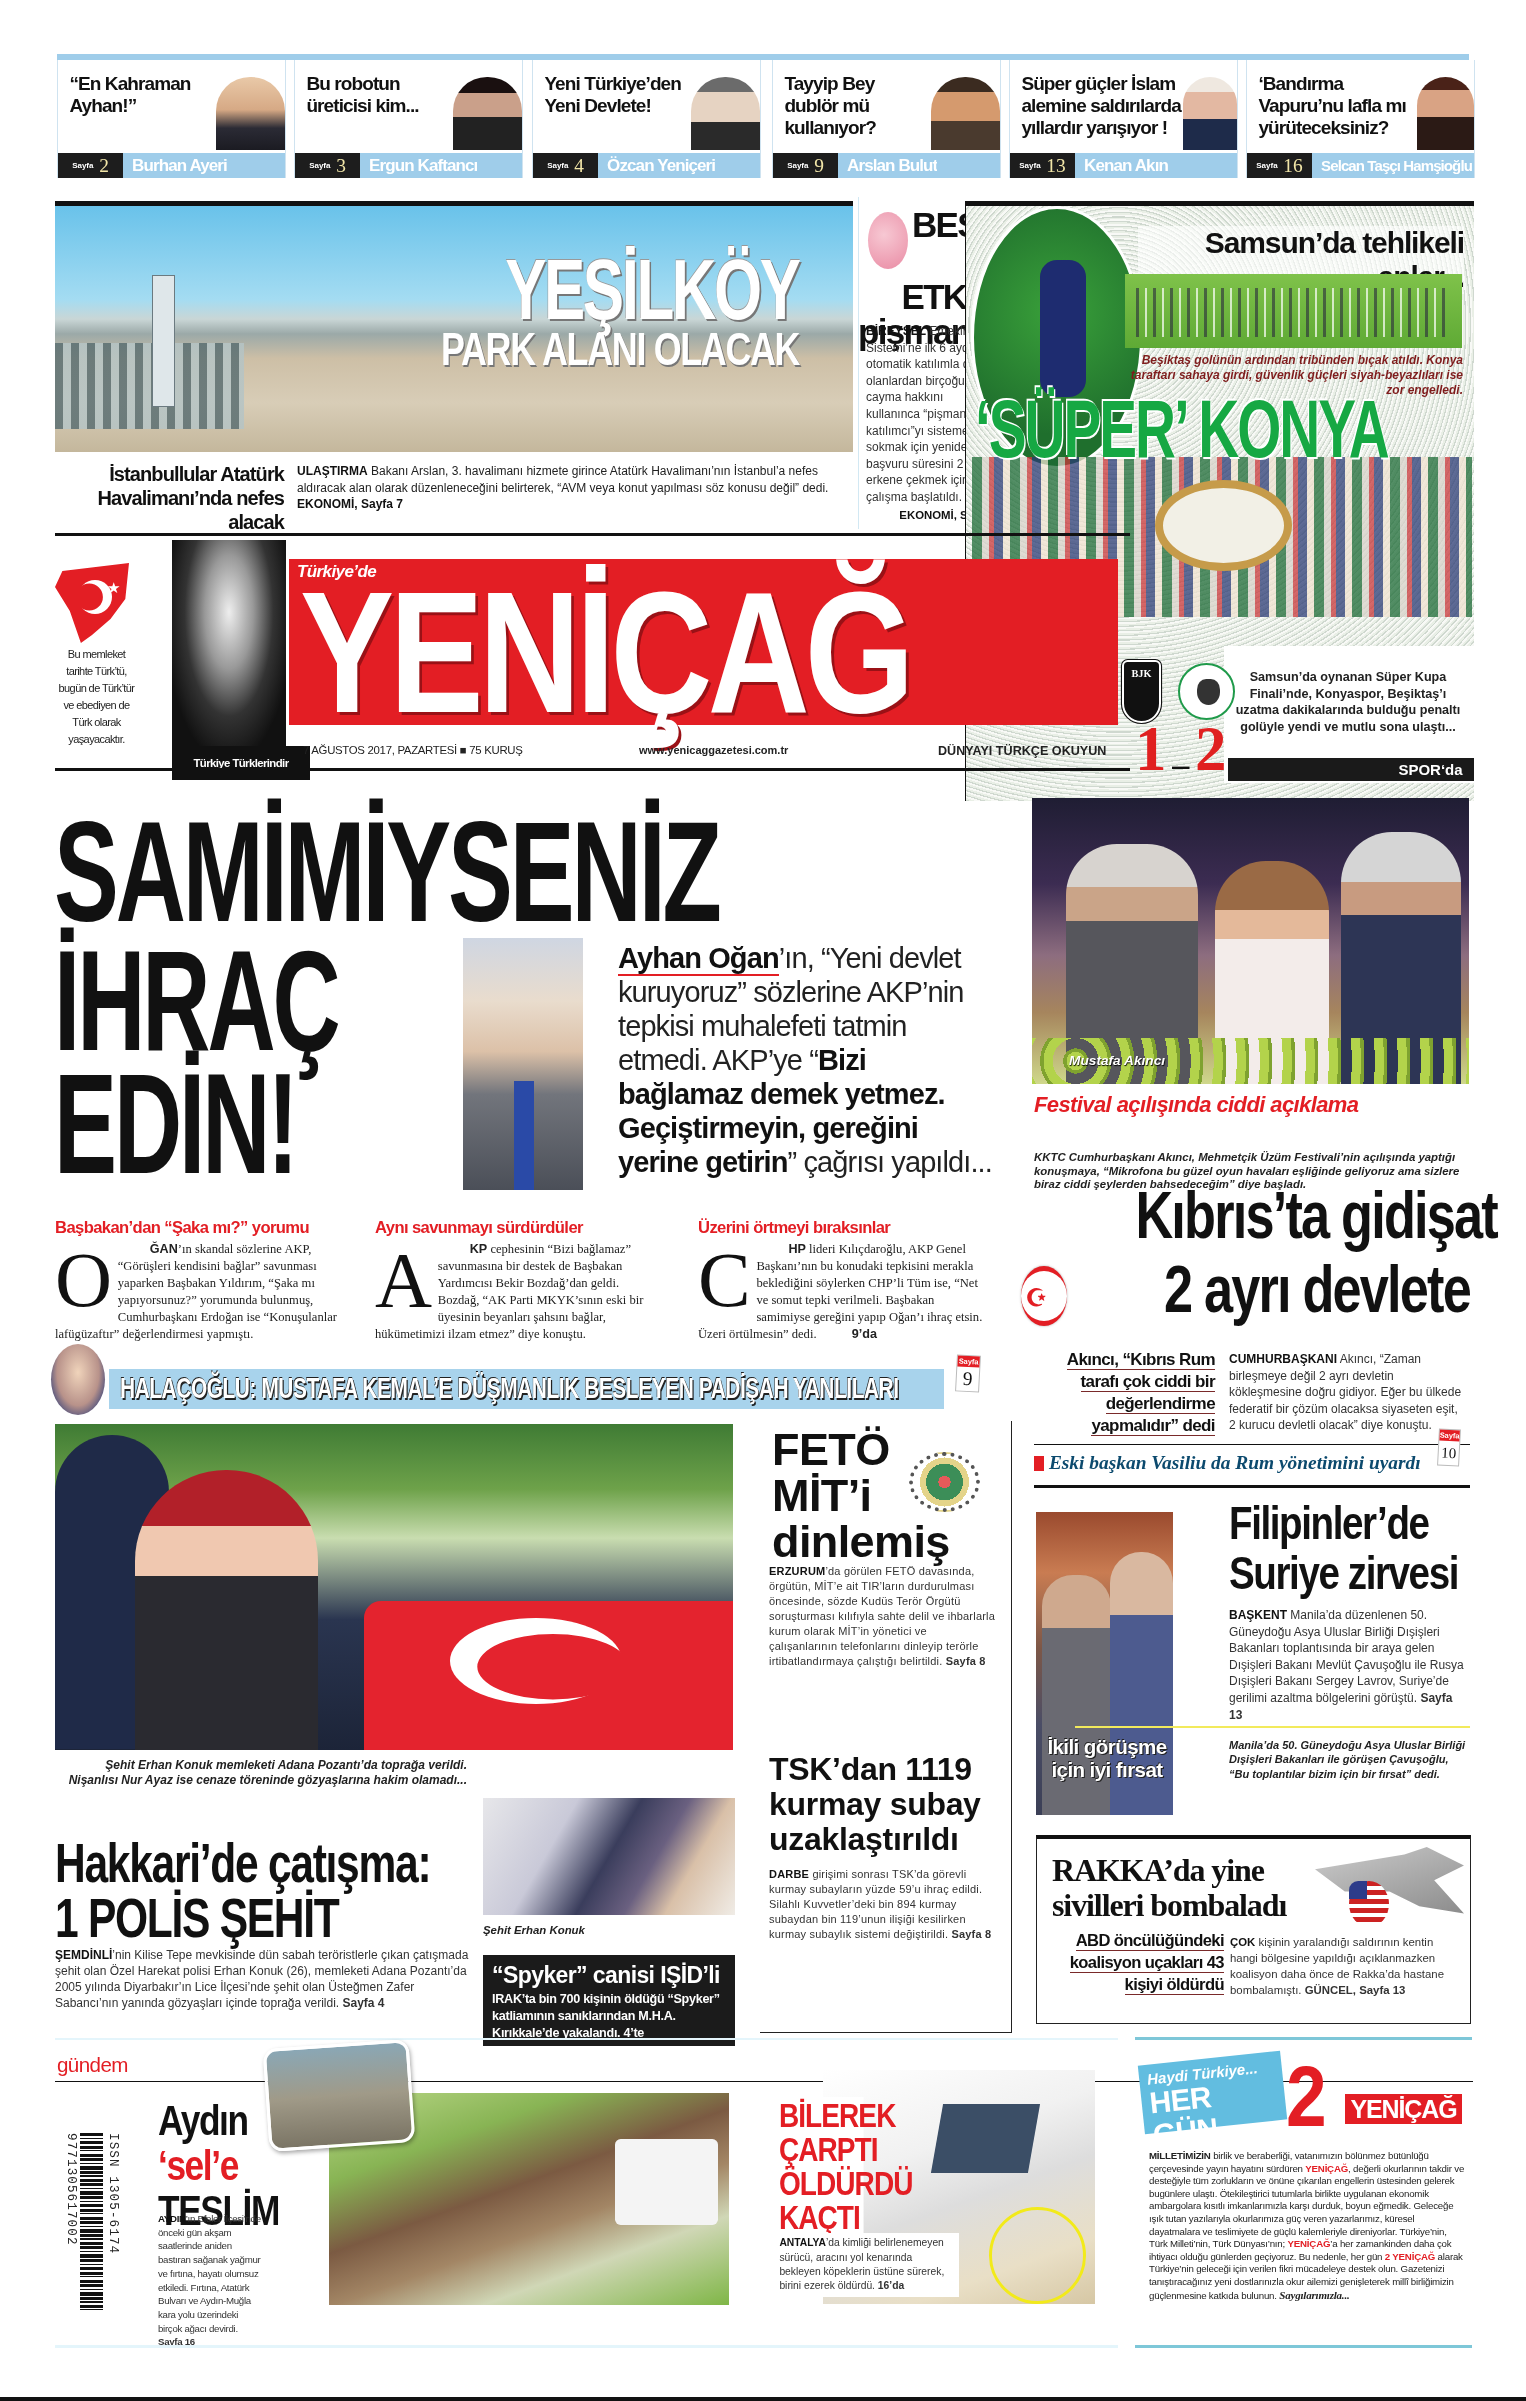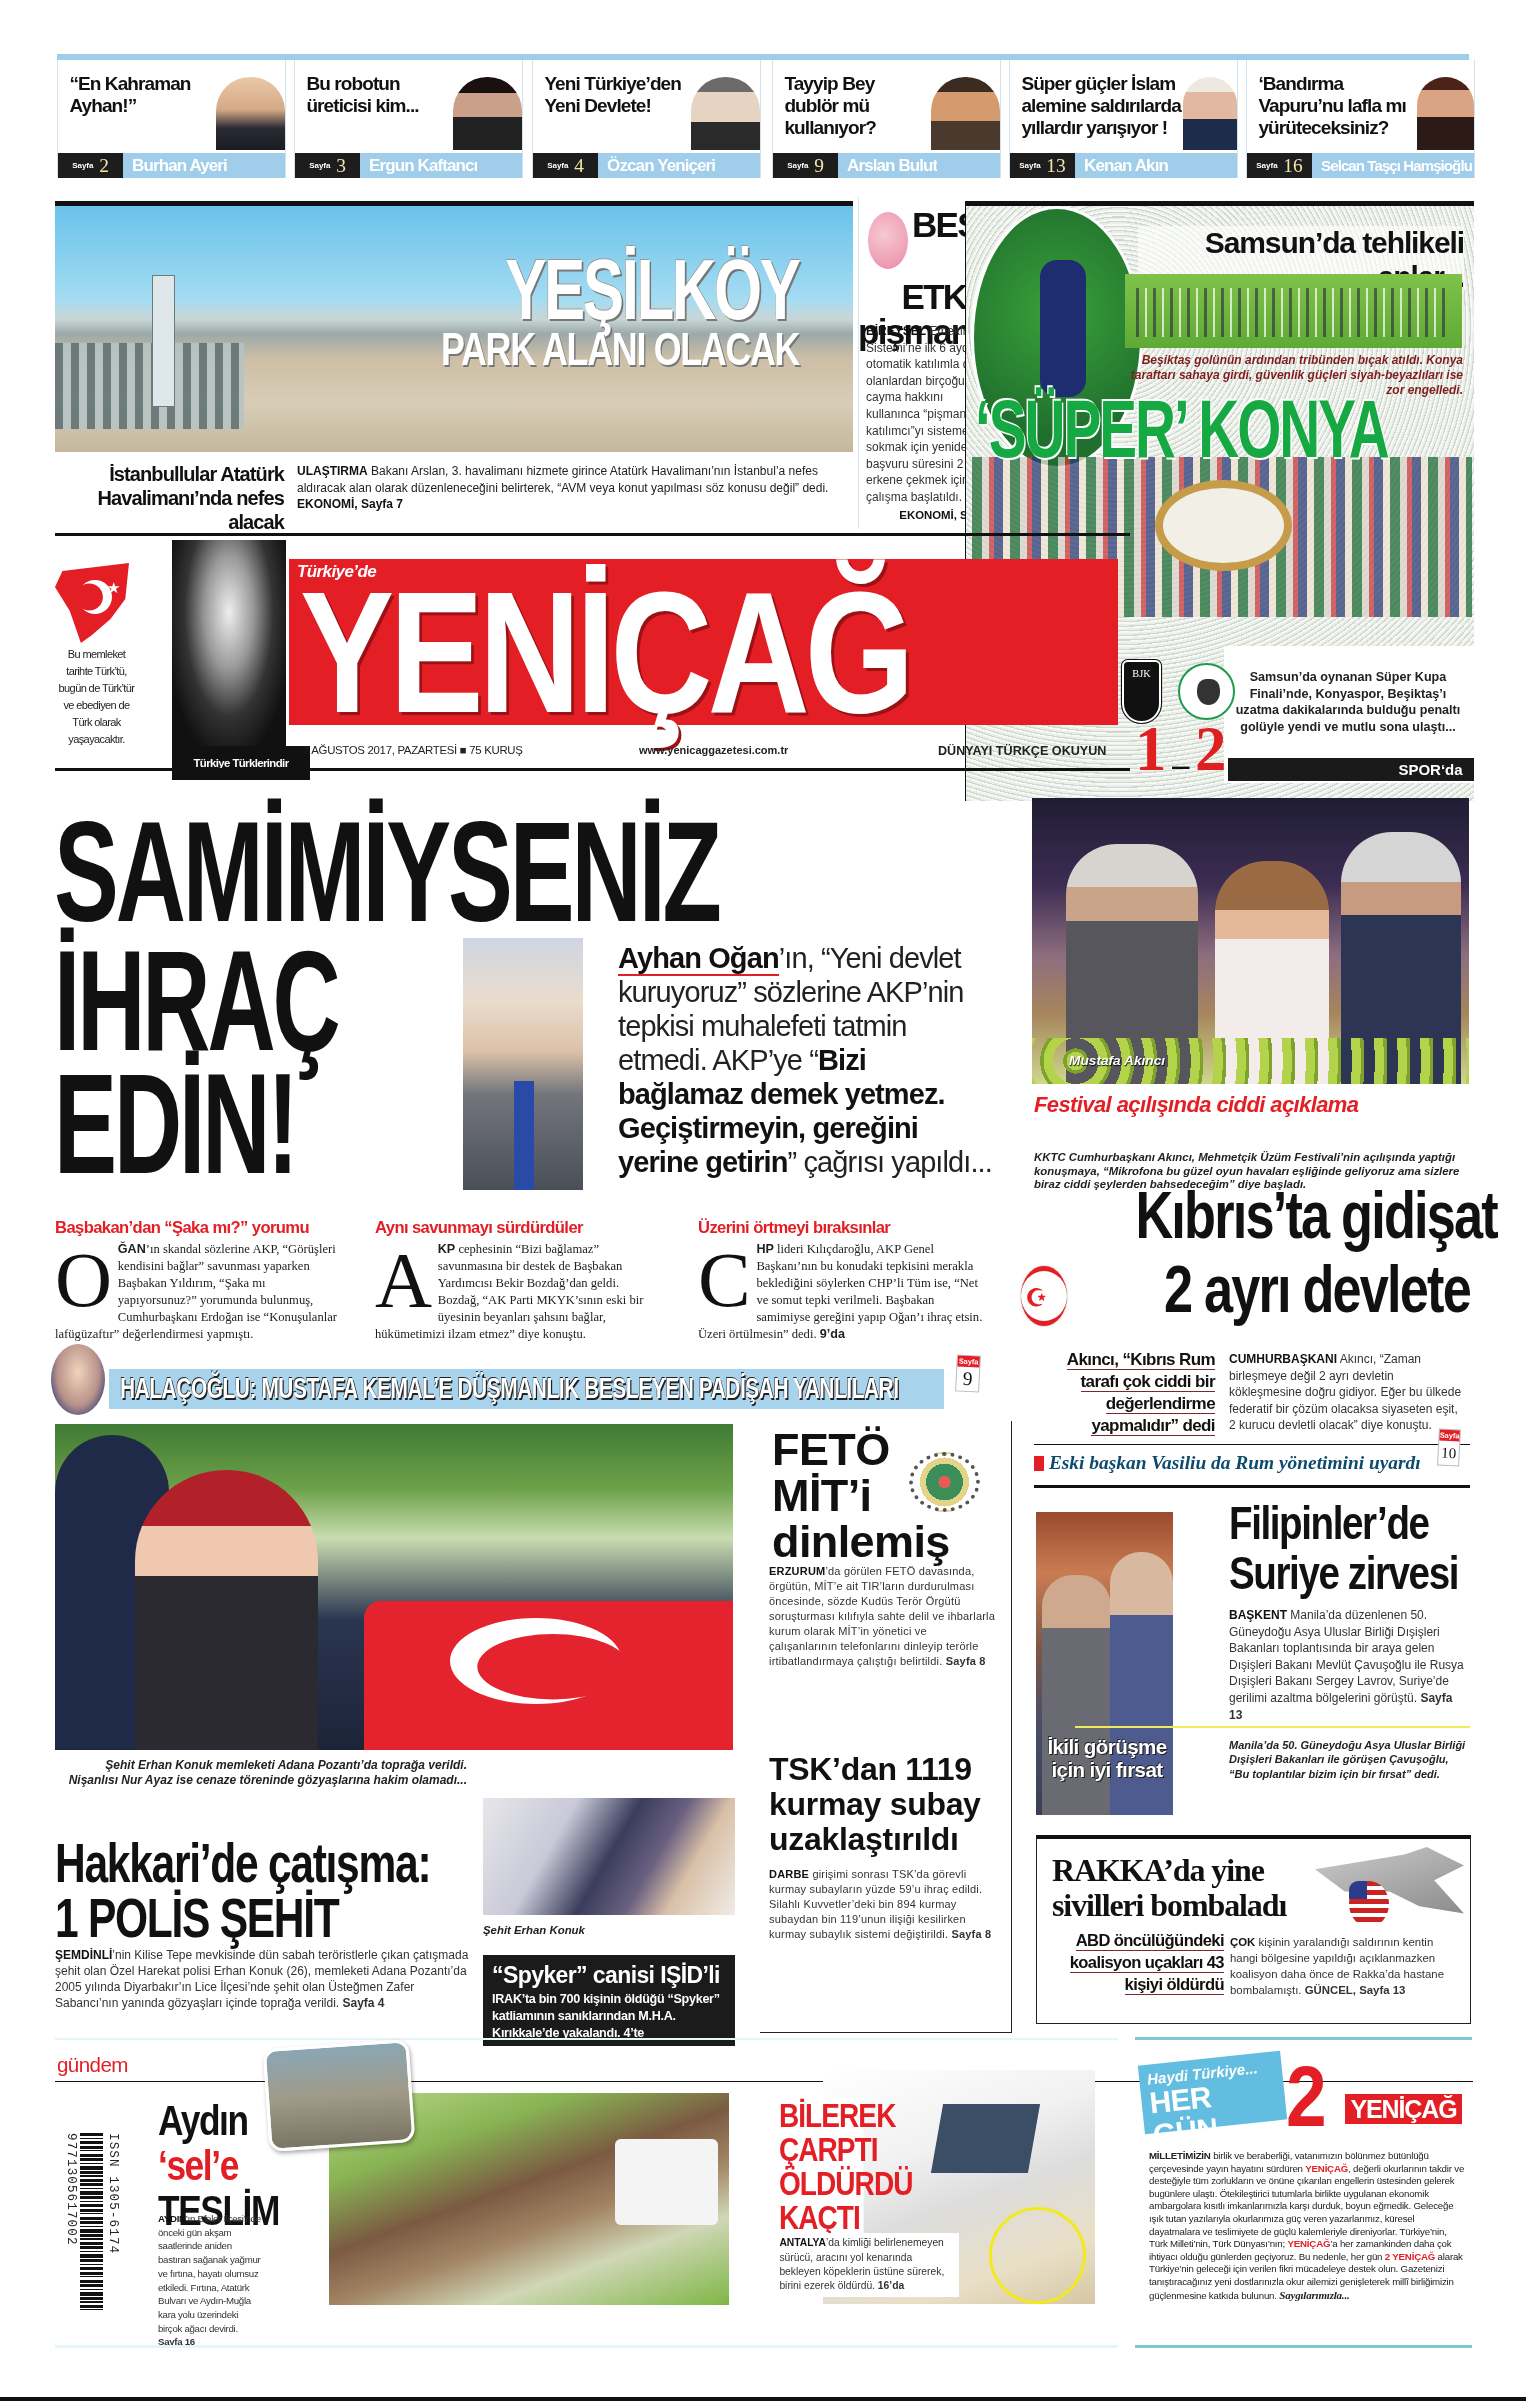--- a/index.html
+++ b/index.html
@@ -47,21 +47,21 @@
   .konya-c1::after { content:""; position:absolute; left:40%; top:20%; width:46px; height:137px; background:#1e2c70; border-radius:17px; }
   .samsun-t { left: 1138px; top: 226px; width: 326px; font-size: 30px; font-weight: 700; letter-spacing: -1.1px; color: #111; text-align:right; background: rgba(255,255,255,.6); }
   .samsun-ph { left: 1125px; top: 274px; width: 337px; height: 74px; background: linear-gradient(180deg,#7fc24a,#5faa35); }
   .samsun-ph::after { content:""; position:absolute; inset: 14.3px 11.4px 11.4px 11.4px; background: repeating-linear-gradient(90deg, rgba(40,40,60,.6) 0 3.4px, transparent 3.4px 9.1px, rgba(255,255,255,.7) 9.1px 11.4px, transparent 11.4px 17px); }
   .samsun-cap { left: 1126px; top: 353px; width: 337px; font-size: 12px; font-style: italic; font-weight: 700; line-height: 15px; text-align: right; color: #7f1d1d; }
   .super-konya { left: 975px; top: 389px; width: 497px; font-size: 81px; font-weight: 700; letter-spacing: -2.9px; line-height: 1; color: #16a843; text-shadow: 1.7px 1.7px 0 #fff, -1.7px -1.7px 0 #fff; transform: scaleX(0.7); transform-origin: left top; white-space: nowrap; }
   .crowd { left: 972px; top: 457px; width: 500px; height: 160px; background: repeating-linear-gradient(90deg,#1c6a35 0 10.3px,#d8d2c9 10.3px 17px,#c9373a 17px 22px,#2b3b75 22px 31px,#f0e2d0 31px 38px); opacity: .75; }
   .trophy { left: 1155px; top: 480px; width: 137px; height: 91px; border-radius: 50%; border: 8px solid #c69b4a; background: #f2f0e6; }
   .konya-caption { left: 1228px; top: 669px; width: 240px; text-align: center; font-size: 12.6px; font-weight: 700; line-height: 16.6px; color: #222; }
   .spor-bar { left: 1228px; top: 758px; width: 246px; height: 23px; background: #1a1a1a; color: #fff; font-size: 15px; font-weight: 700; text-align: right; padding-right: 11.4px; line-height: 23px; }
-  .logo-bjk { left: 1122px; top: 660px; width: 39px; height: 63px; border-radius: 5.7px 5.7px 19.4px 19.4px; background: #111; border: 2.3px solid #fff; box-shadow: 0 0 0 1.1px #111; color:#fff; font-family: "Liberation Serif", serif; font-weight:400; font-size:10.3px; text-align:center; padding-top:5.7px; }
+  .logo-bjk { left: 1122px; top: 660px; width: 39px; height: 63px; border-radius: 5.7px 5.7px 19.4px 19.4px; background: #111; border: 2.3px solid #fff; box-shadow: 0 0 0 1.1px #111; color:#fff; font-family: "Liberation Serif", serif; font-weight:700; font-size:10.3px; text-align:center; padding-top:5.7px; }
   .logo-kon { left: 1178px; top: 663px; width: 57px; height: 57px; border-radius: 50%; border: 2.3px solid #1f9a4a; background: #fff; }
   .logo-kon::after { content:""; position:absolute; left:17px; top:14.3px; width:23px; height:26px; background:#333; border-radius: 40% 40% 50% 50%; }
   .score { left: 1135px; top: 718px; font-family: "Liberation Serif", serif; font-size: 63px; font-weight: 700; color: #e02020; line-height: 1; }
   .score .d { color: #111; font-size: 34px; vertical-align: 5.7px; margin: 0 5.7px; }
 
   
   .mast-rule-top { left: 55px; top: 533px; width: 1075px; height: 3.4px; }
   .flag { left: 55px; top: 563px; width: 74px; height: 80px; background: #e31e24; clip-path: polygon(10% 10%,100% 0,95% 45%,75% 70%,50% 90%,35% 100%,20% 60%,0 30%); }
   .flag::before { content:""; position:absolute; left:23px; top:17px; width:34px; height:34px; border-radius:50%; box-shadow: -5.7px 0 0 3.4px #fff inset; }
   .flag-star { left: 107px; top: 579px; color: #fff; font-size: 15px; }
@@ -82,21 +82,21 @@
   .big3 { left: 54px; top: 1052px; font-size: 143px; font-weight: 700; letter-spacing: -4.6px; line-height: 1; transform: scaleX(0.66); transform-origin: left top; white-space: nowrap; }
   .ogan-photo { left: 463px; top: 938px; width: 120px; height: 252px; background: linear-gradient(180deg,#cfd6e2 0%,#e9dccd 25%,#dcc1a8 45%,#72757c 62%,#4b4f58 100%); }
   .ogan-photo::after { content:""; position:absolute; left:51px; top:143px; width:20px; height:109px; background:#2a4aa7; }
   .deck { left: 618px; top: 941px; width: 377px; font-size: 29px; line-height: 34px; letter-spacing: -0.9px; color: #222; }
   .deck .name { font-weight: 700; color: #111; border-bottom: 2.3px solid #e31e24; }
   .deck b { font-weight: 700; color: #111; }
 
   .sub-h { top: 1218px; font-size: 16.6px; font-weight: 700; color: #e31e24; letter-spacing: -0.6px; }
   .subcol { top: 1241px; width: 286px; font-family: "Liberation Serif", serif; font-size: 12.6px; line-height: 17px; color: #222; }
   .subcol .drop { float: left; font-size: 79px; line-height: 67px; margin: 4.6px 5.7px 0 0; font-family: "Liberation Serif", serif; color:#111; }
-  .subcol b { font-family: "Liberation Sans", sans-serif; font-weight: 700; }
+  .subcol b { font-family: "Liberation Sans", sans-serif; font-weight: 700; margin-left: 32px; }
 
   .hala-bar { left: 109px; top: 1369px; width: 835px; height: 40px; background: #a8d3ec; }
   .hala-text { left: 120px; top: 1372px; font-size: 29px; font-weight: 700; color: #fff; letter-spacing: -0.6px; text-shadow: 1.7px 1.7px 0 #222, -0.6px -0.6px 0 #222; transform: scaleX(0.72); transform-origin: left top; white-space: nowrap; }
   .hala-face { left: 51px; top: 1344px; width: 54px; height: 71px; border-radius: 50%; background: radial-gradient(ellipse at 50% 40%, #f0d4bb, #b8928a 55%, #2f3e7a 85%); }
   .sayfa-tag { background: #fff; border: 1.1px solid #bbb; text-align: center; transform: rotate(3deg); }
   .sayfa-tag .w { background: #e31e24; color: #fff; font-size: 7.4px; font-weight: 700; padding: 1.1px 0; }
   .sayfa-tag .n { font-family: "Liberation Serif", serif; font-size: 19.4px; line-height: 24px; color: #111; }
 
   
   .fest-photo { left: 1032px; top: 798px; width: 437px; height: 286px; background: linear-gradient(180deg,#1f1d33 0%,#3c2c52 30%,#8d6d7f 55%,#a6855d 75%,#cfd88b 100%); }

